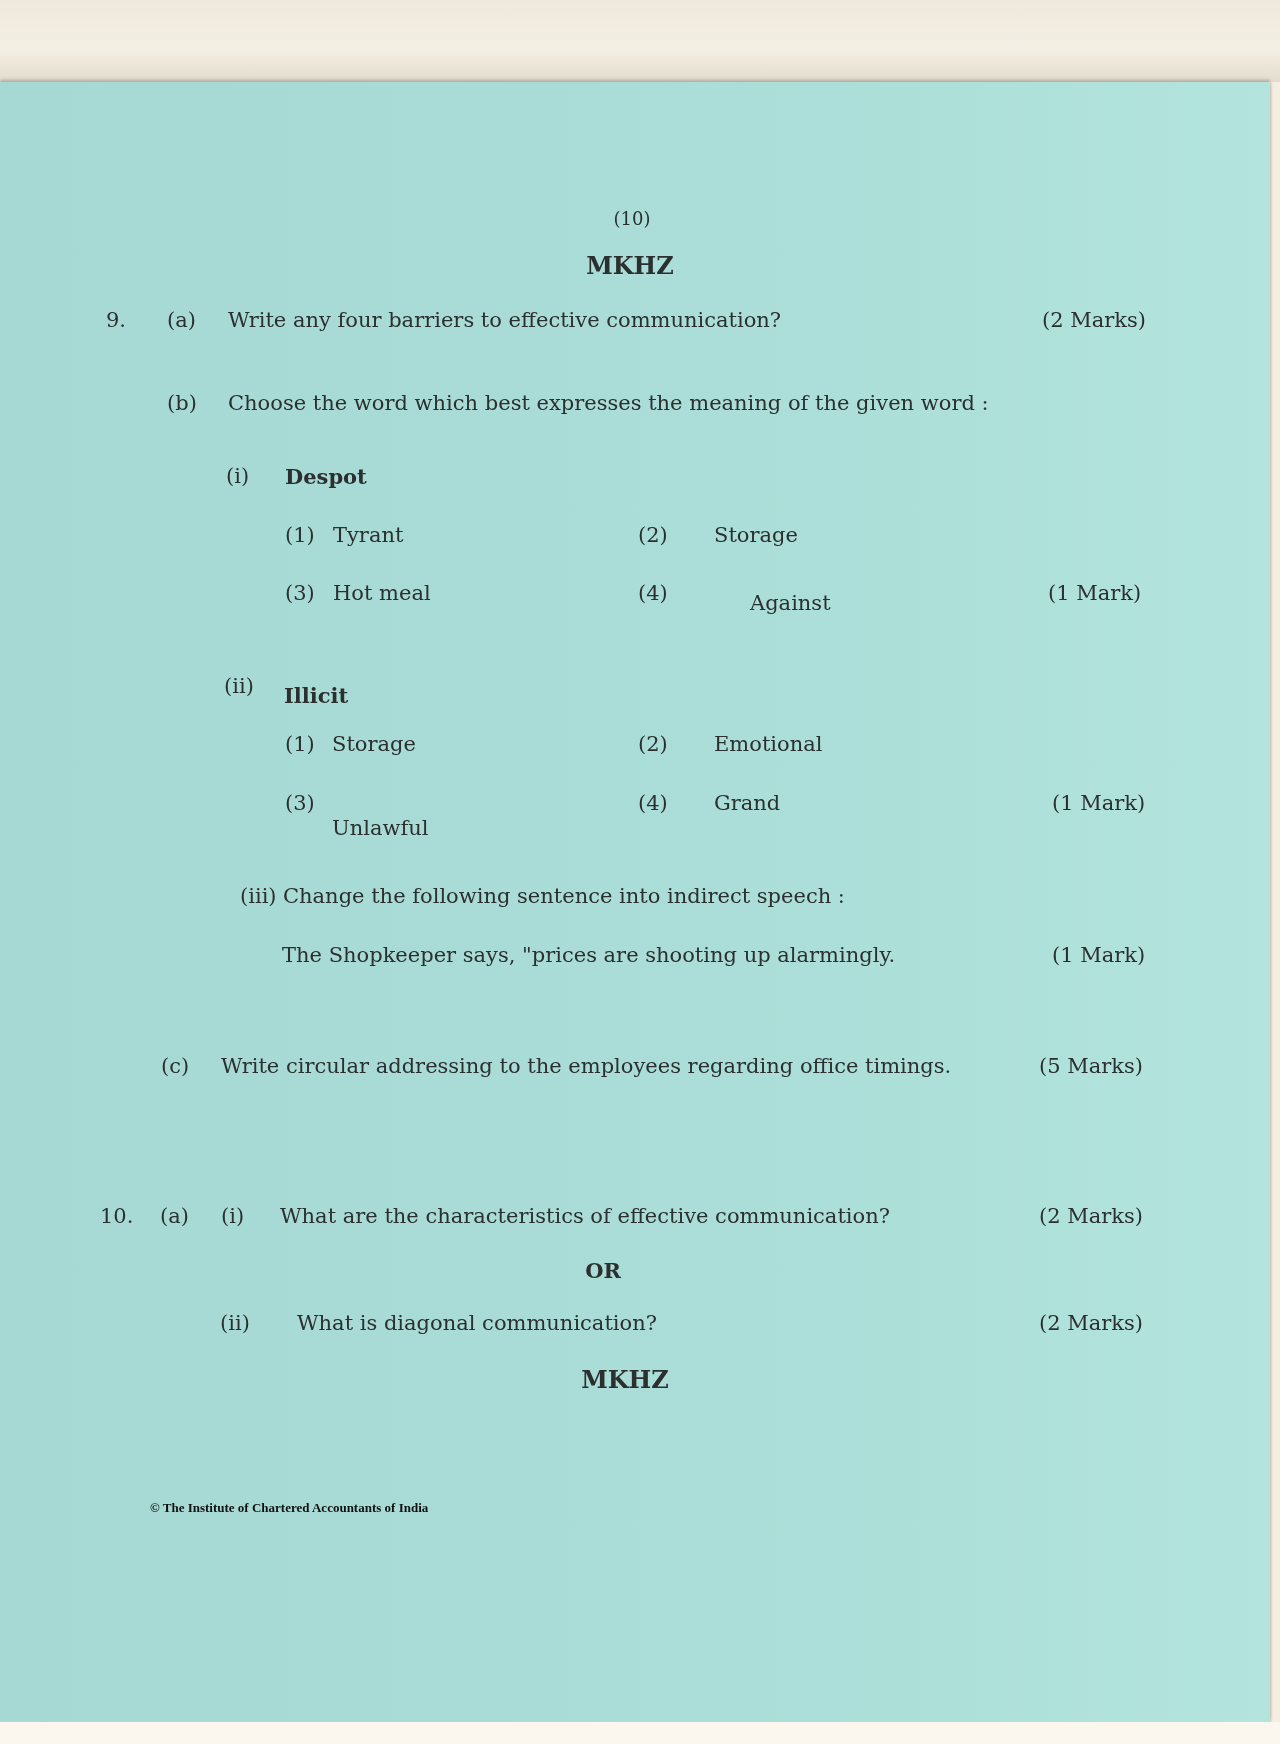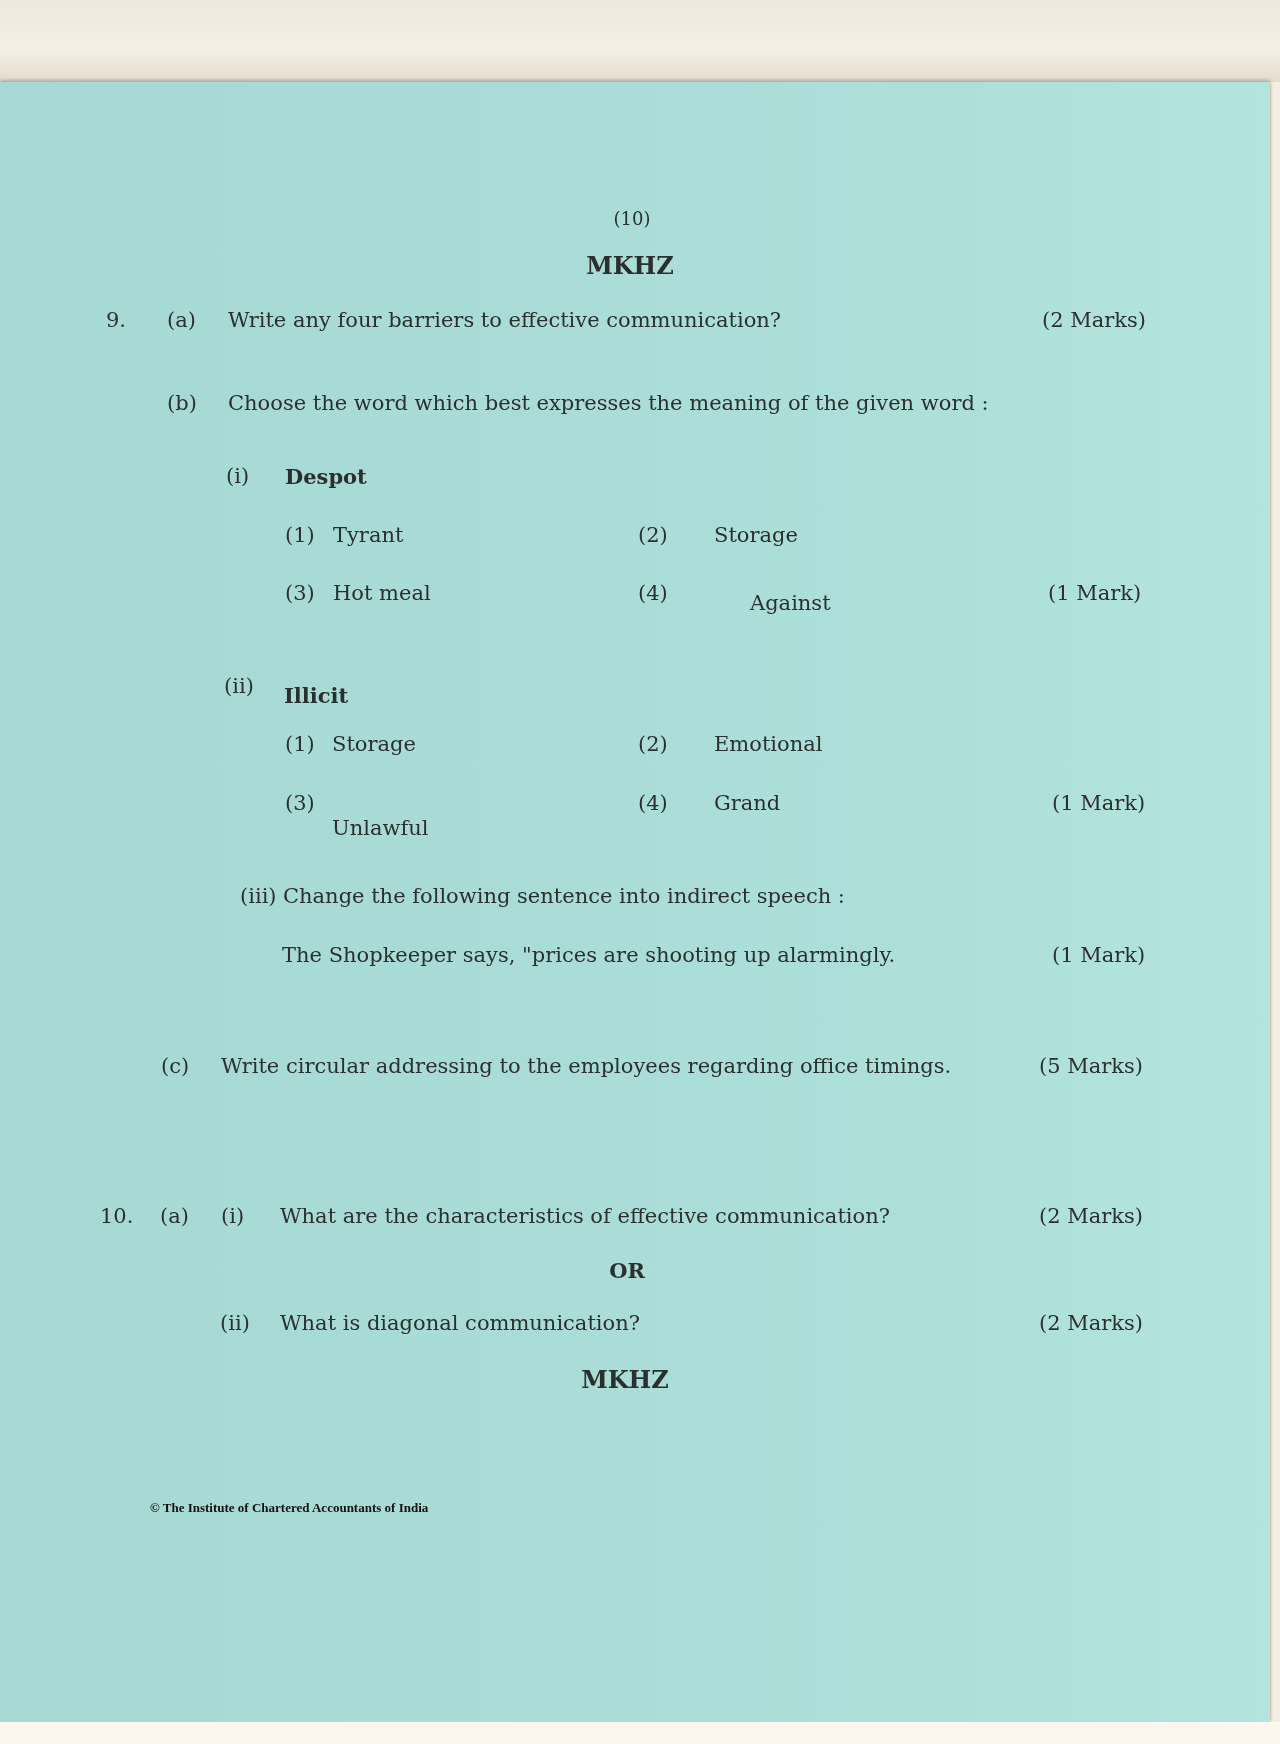--- a/index.html
+++ b/index.html
@@ -90,24 +90,24 @@
     <div class="abs" style="left:1039px; top:974px;">(5 Marks)</div>
   </div>
 
   <div>
     <div class="abs" style="left:100px; top:1124px;">10.</div>
     <div class="abs" style="left:160px; top:1124px;">(a)</div>
     <div class="abs" style="left:221px; top:1124px;">(i)</div>
     <div class="abs" style="left:280px; top:1124px;">What are the characteristics of effective communication?</div>
     <div class="abs" style="left:1039px; top:1124px;">(2 Marks)</div>
 
-    <div class="abs bold center" style="left:627px; top:1178px;">OR</div>
+    <div class="abs bold center" style="left:603px; top:1178px;">OR</div>
 
     <div class="abs" style="left:220px; top:1231px;">(ii)</div>
-    <div class="abs" style="left:280px; top:1231px;">What is diagonal communication?</div>
+    <div class="abs" style="left:297px; top:1231px;">What is diagonal communication?</div>
     <div class="abs" style="left:1039px; top:1231px;">(2 Marks)</div>
   </div>
 
   <div class="abs code center" style="left:625px; top:1286px;">MKHZ</div>
 
   <div class="abs footer" style="left:150px; top:1419px;">© The Institute of Chartered Accountants of India</div>
 </div>
 
 <div class="bottom-strip"></div>
 

